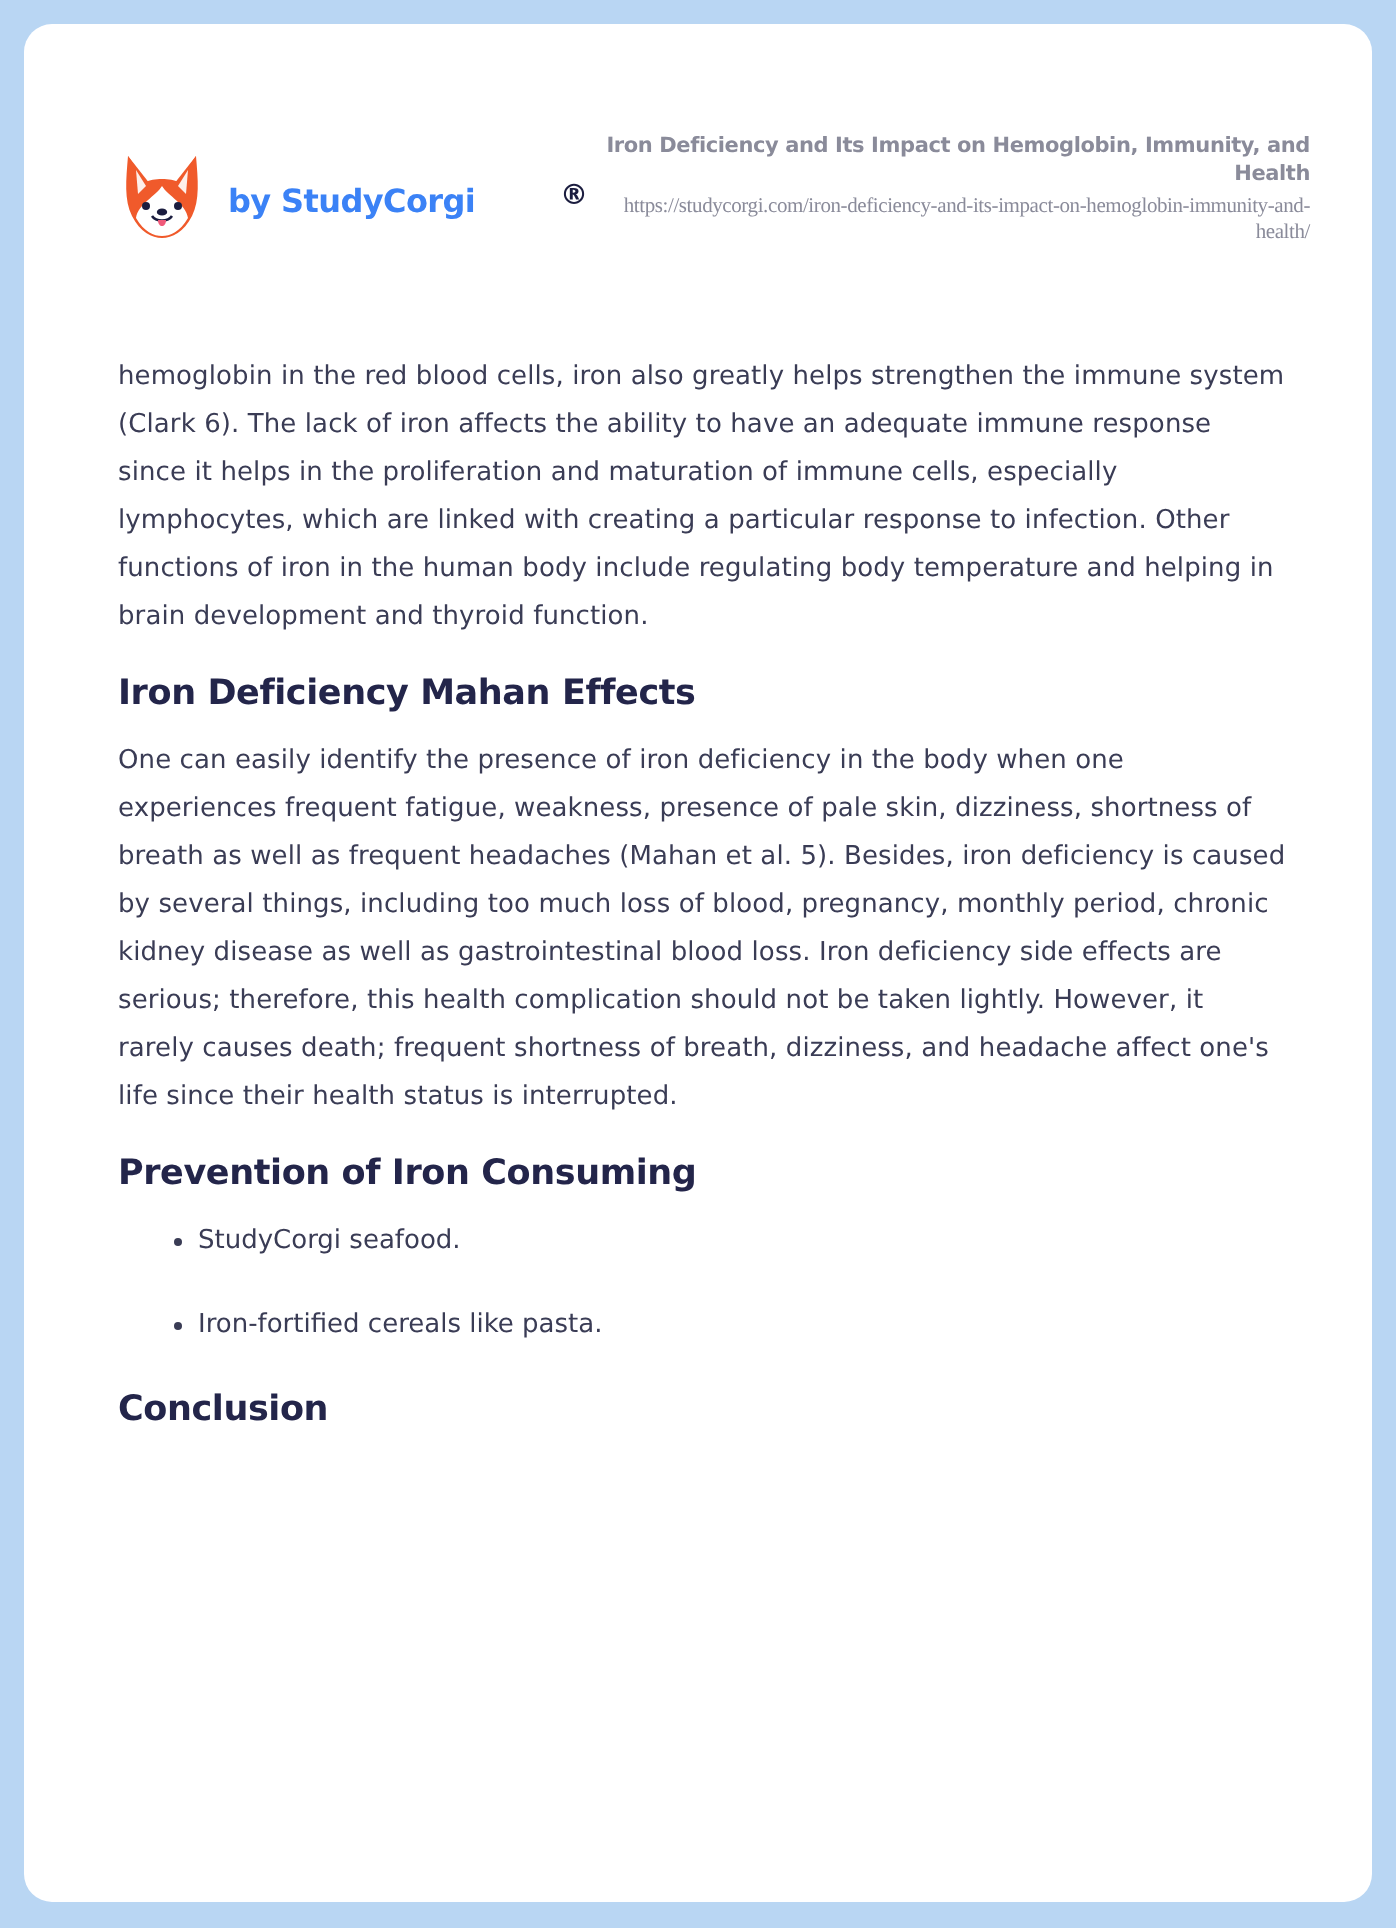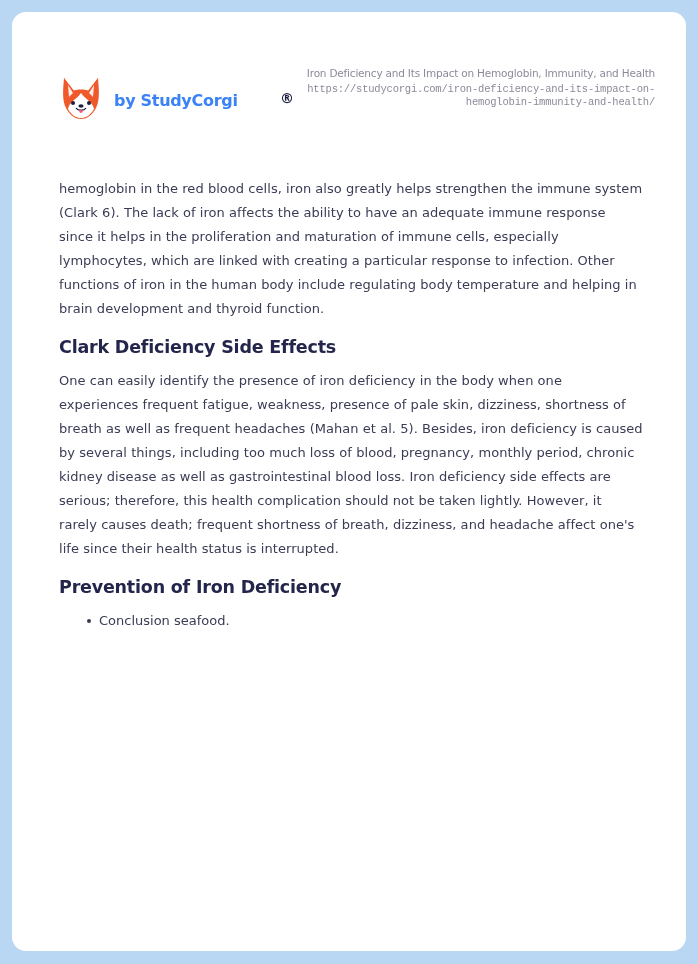--- a/index.html
+++ b/index.html
@@ -63,29 +63,29 @@
     }
     .doc-meta {
       position: absolute;
       right: 31px;
       top: 54px;
       width: 360px;
       text-align: right;
     }
     .doc-title {
       font-family: "DejaVu Sans", sans-serif;
-      font-weight: normal;
+      font-weight: bold;
       font-size: 10.5px;
       line-height: 14px;
       color: #8a8b9a;
       letter-spacing: -0.2px;
     }
     .doc-url {
       margin-top: 3px;
-      font-family: Liberation Mono, monospace;
+      font-family: Liberation Serif, serif;
       font-size: 10.5px;
       line-height: 13px;
       color: #8a8b9a;
       letter-spacing: -0.2px;
       text-align: right;
     }
     .content {
       position: absolute;
       left: 47px;
       top: 165px;
@@ -166,23 +166,25 @@
 
     <div class="doc-meta">
       <div class="doc-title">Iron Deficiency and Its Impact on Hemoglobin, Immunity, and Health</div>
       <div class="doc-url">https://studycorgi.com/iron-deficiency-and-its-impact-on-hemoglobin-immunity-and-health/</div>
     </div>
   </div>
 
   <div class="content">
     <p>hemoglobin in the red blood cells, iron also greatly helps strengthen the immune system (Clark 6). The lack of iron affects the ability to have an adequate immune response since it helps in the proliferation and maturation of immune cells, especially lymphocytes, which are linked with creating a particular response to infection. Other functions of iron in the human body include regulating body temperature and helping in brain development and thyroid function.</p>
 
-    <h2>Clark Deficiency Side Effects</h2>
+    <h2>Iron Deficiency Mahan Effects</h2>
     <p>One can easily identify the presence of iron deficiency in the body when one experiences frequent fatigue, weakness, presence of pale skin, dizziness, shortness of breath as well as frequent headaches (Mahan et al. 5). Besides, iron deficiency is caused by several things, including too much loss of blood, pregnancy, monthly period, chronic kidney disease as well as gastrointestinal blood loss. Iron deficiency side effects are serious; therefore, this health complication should not be taken lightly. However, it rarely causes death; frequent shortness of breath, dizziness, and headache affect one's life since their health status is interrupted.</p>
 
-    <h2>Prevention of Iron Deficiency</h2>
+    <h2>Prevention of Iron Consuming</h2>
     <ul>
-      <li>Conclusion seafood.</li>
+      <li>StudyCorgi seafood.</li>
+      <li>Iron-fortified cereals like pasta.</li>
     </ul>
 
+    <h2>Conclusion</h2>
   </div>
 
 </div>
 
 </body></html>

